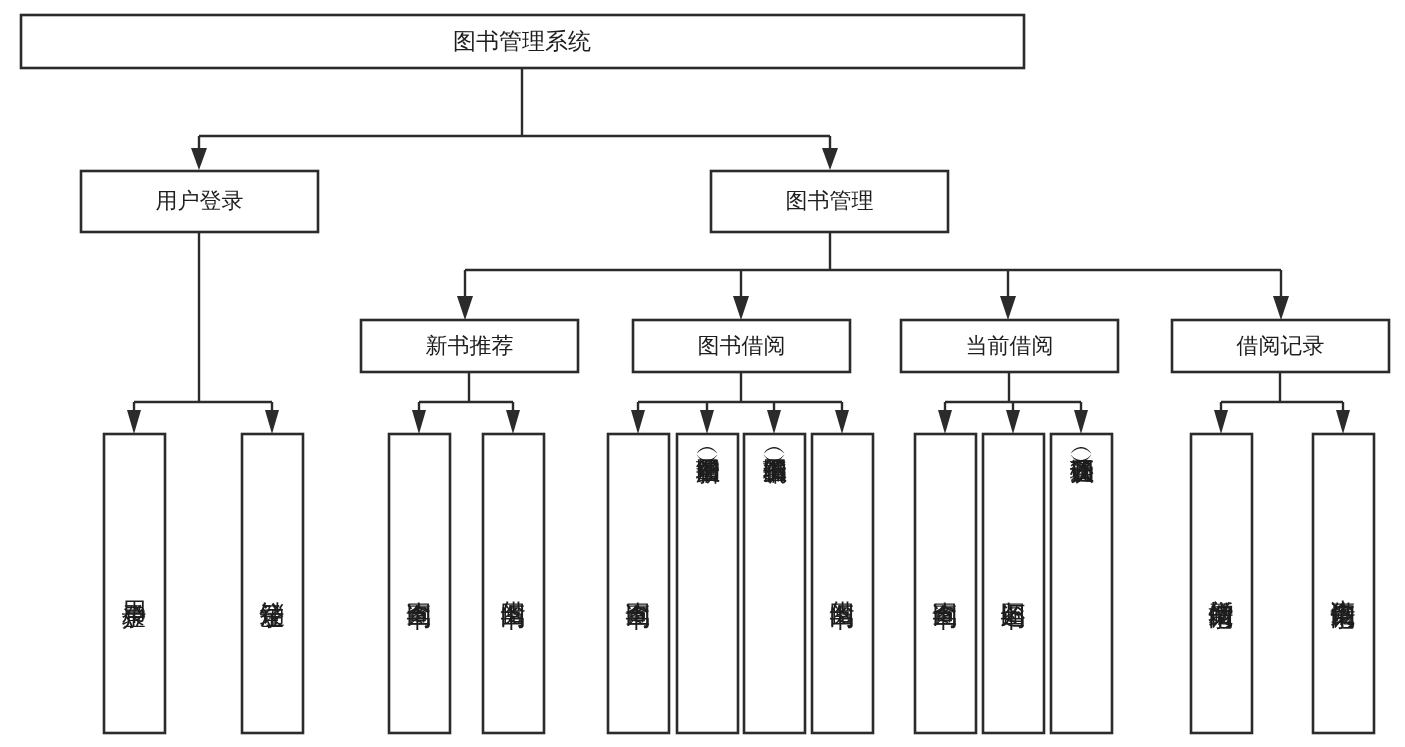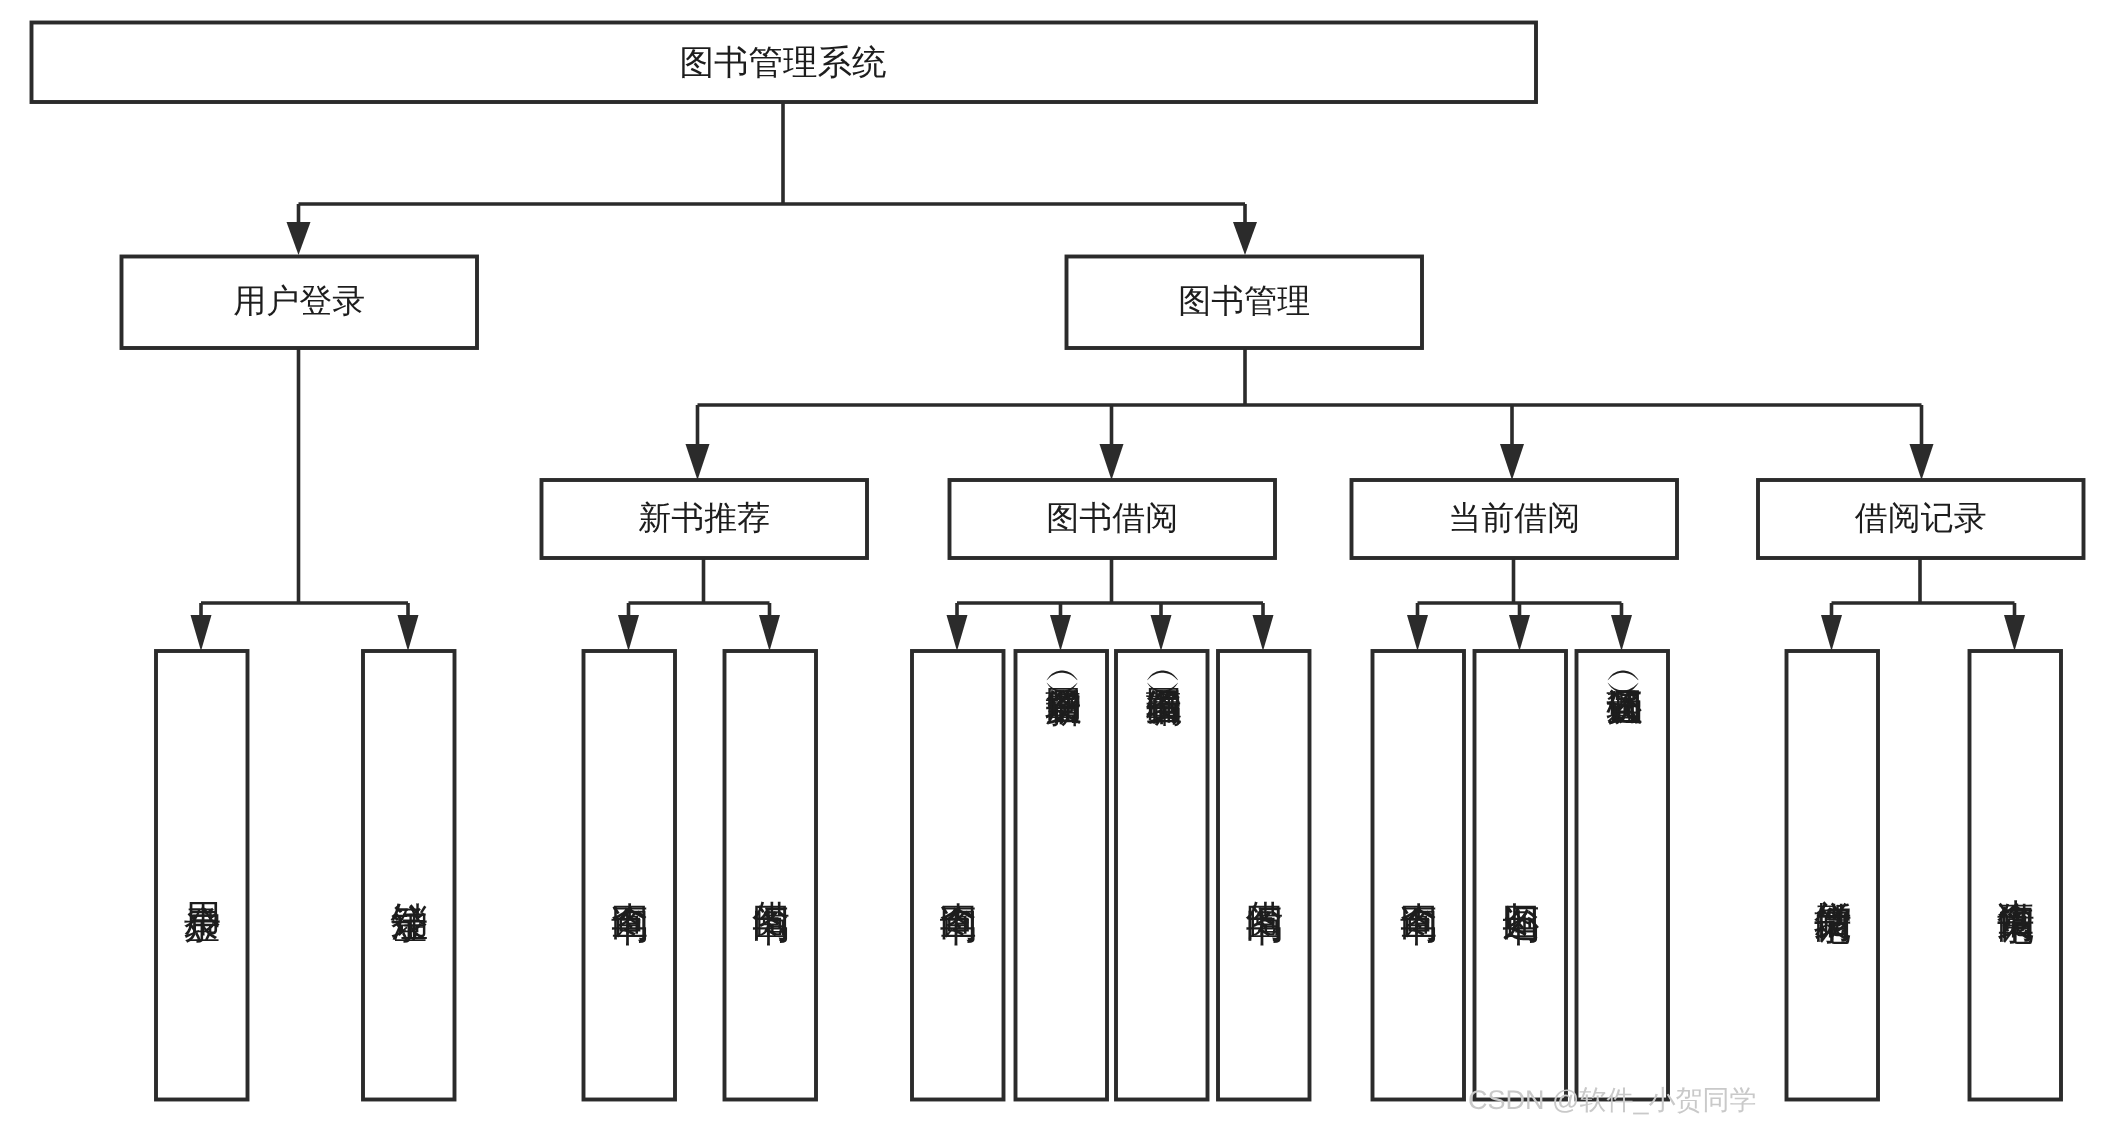--- a/index.html
+++ b/index.html
@@ -237,15 +237,14 @@
     <span class="node-label-v" style="position:static; font-size:24px; letter-spacing:0px;">确认归还（管理员）</span>
   </div>
 
   <div class="vlabel-wrap" style="left:1191px; top:434px; width:61px; height:299px;">
     <span class="node-label-v" style="position:static">新增借阅记录</span>
   </div>
   <div class="vlabel-wrap" style="left:1313px; top:434px; width:61px; height:299px;">
     <span class="node-label-v" style="position:static">查询借阅记录</span>
   </div>
 
-  <div class="watermark">CSDN @软件_小贺同学</div>
 
 </div>
 
 </body></html>

